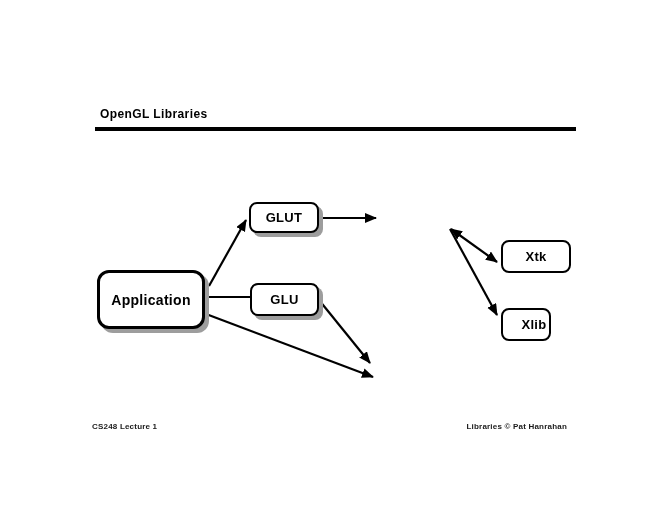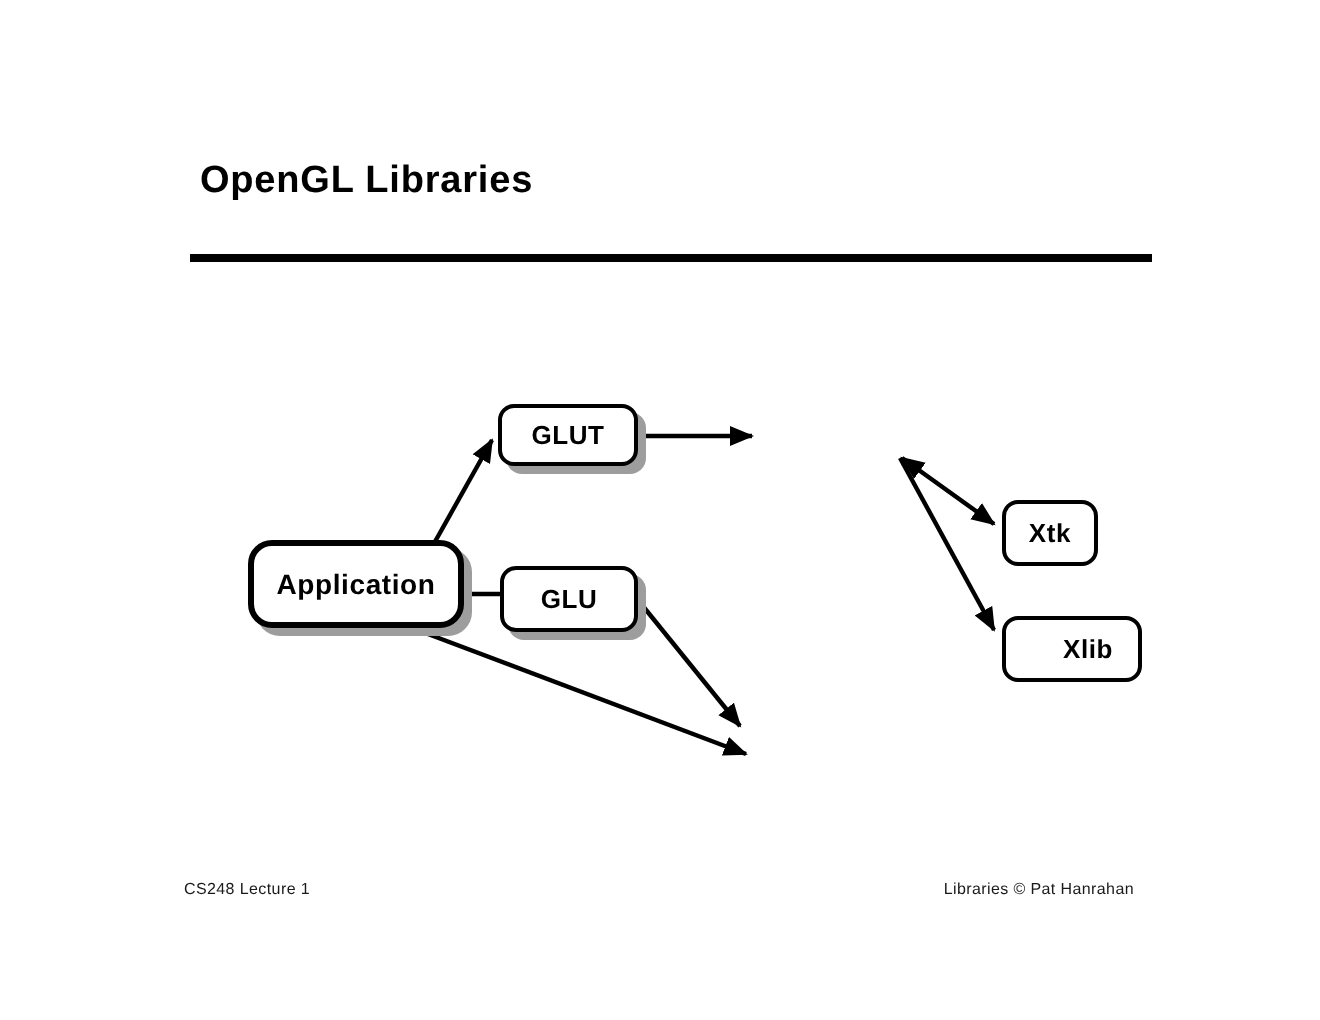--- a/index.html
+++ b/index.html
@@ -7,22 +7,22 @@
     position: relative;
     width: 660px;
     height: 510px;
     background: #ffffff;
     font-family: "Liberation Sans", sans-serif;
     overflow: hidden;
   }
   .title {
     position: absolute;
     left: 100px;
-    top: 80px;
-    font-size: 19px;
+    top: 107px;
+    font-size: 12px;
     font-weight: bold;
     letter-spacing: 0.4px;
     color: #000;
     white-space: nowrap;
   }
   .title-rule {
     position: absolute;
     left: 95px;
     top: 127px;
     width: 481px;
@@ -45,33 +45,34 @@
     justify-content: center;
     font-weight: bold;
     font-size: 13px;
     color: #000;
     letter-spacing: 0.3px;
   }
   .node.shadow { box-shadow: 4px 4px 0 #9d9d9d; align-items: center; }
   #node-aux         { left: 250px; top: 164px; width: 70px;  height: 16px; margin-top: 40px; }
   #node-glut        { left: 249px; top: 202px; width: 70px;  height: 31px; }
   #node-glx         { left: 379px; top: 200px; width: 70px;  height: 32px; }
-  #node-xtk         { left: 501px; top: 250px; width: 48px;  height: 33px; }
-  #node-application { left: 97px;  top: 270px; width: 108px; height: 44px;
-                      border-radius: 12px; border-width: 3px; font-size: 14px; margin-left: 27px; }
+  #node-xtk         { left: 501px; top: 240px; width: 70px;  height: 33px; }
+  #node-application { left: 97px;  top: 270px; width: 108px; height: 59px;
+                      border-radius: 12px; border-width: 3px; font-size: 14px; }
   #node-glu         { left: 250px; top: 283px; width: 69px;  height: 33px; }
-  #node-xlib        { left: 501px; top: 308px; width: 70px;  height: 33px; padding-left: 16px; }
+  #node-xlib        { left: 501px; top: 308px; width: 50px;  height: 33px; padding-left: 16px; }
   #node-gl          { left: 376px; top: 364px; width: 67px;  height: 32px; }
   .footnote {
     position: absolute;
-    top: 440px;
+    top: 422px;
     font-size: 8px;
     color: #1a1a1a;
     letter-spacing: 0.2px;
     white-space: nowrap;
+    font-weight: bold;
   }
   .footnote.left  { left: 92px; }
   .footnote.right { right: 93px; }
 </style>
 </head>
 <body>
 
 <div class="slide">
 
   <div class="title">OpenGL Libraries</div>

